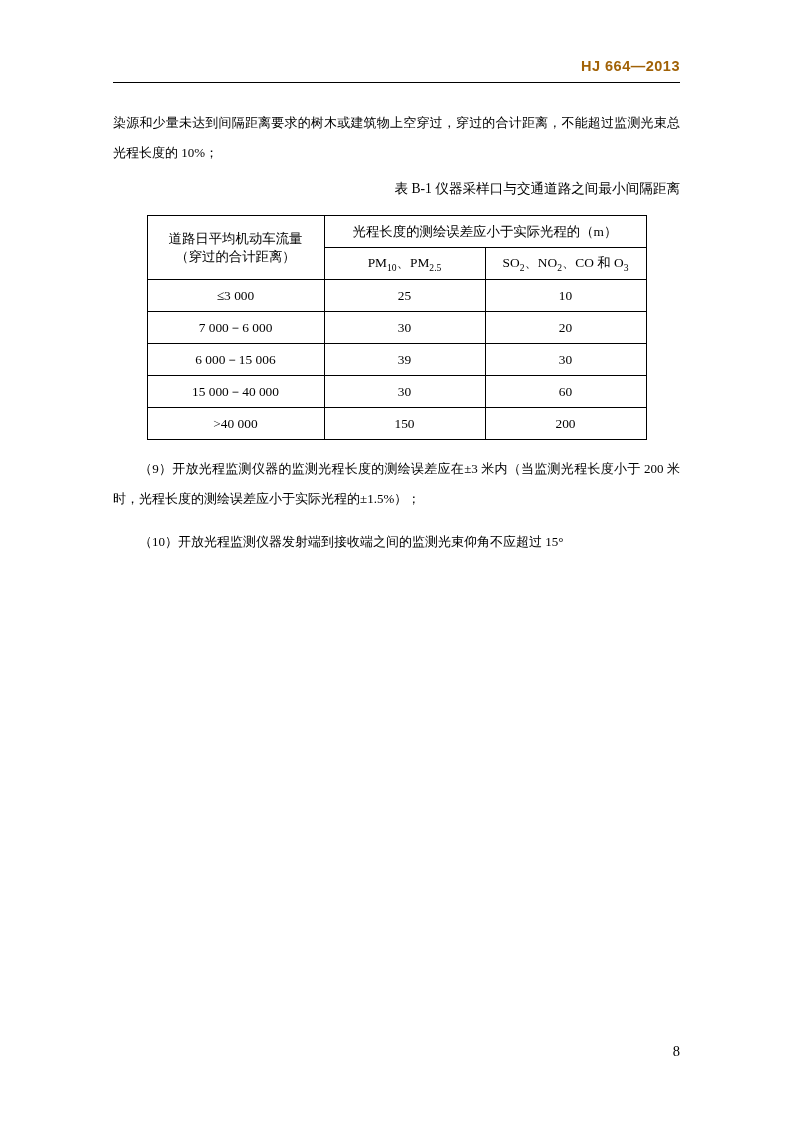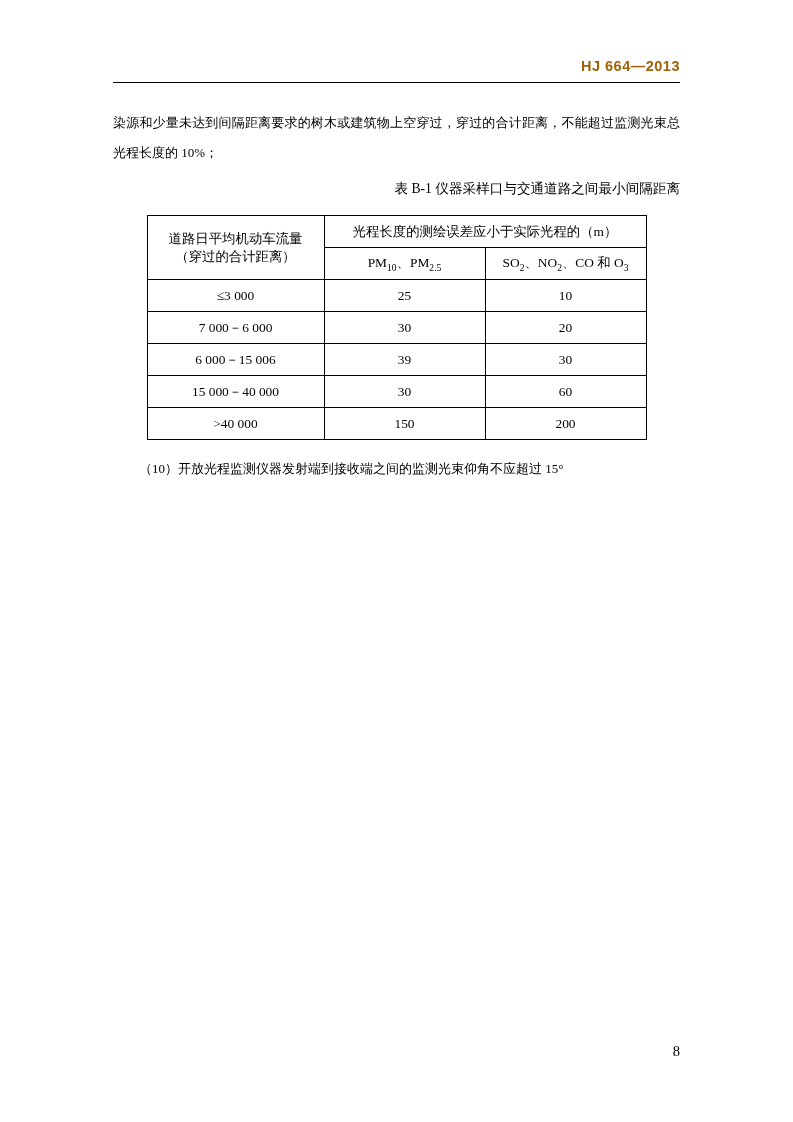--- a/index.html
+++ b/index.html
@@ -149,20 +149,21 @@
           <td class="col2">60</td>
         </tr>
         <tr>
           <td class="col0">&gt;40 000</td>
           <td class="col1">150</td>
           <td class="col2">200</td>
         </tr>
       </tbody>
     </table>
 
+    <p class="para indent after-table">（9）开放光程监测仪器的监测光程长度的测绘误差应在±3 米内（当监测光程长度小于 200 米时，光程长度的测绘误差应小于实际光程的±1.5%）；</p>
 
     <p class="para indent">（10）开放光程监测仪器发射端到接收端之间的监测光束仰角不应超过 15°</p>
 
   </div>
 
   <div class="pagenum">8</div>
 
 </div>
 
 </body></html>

